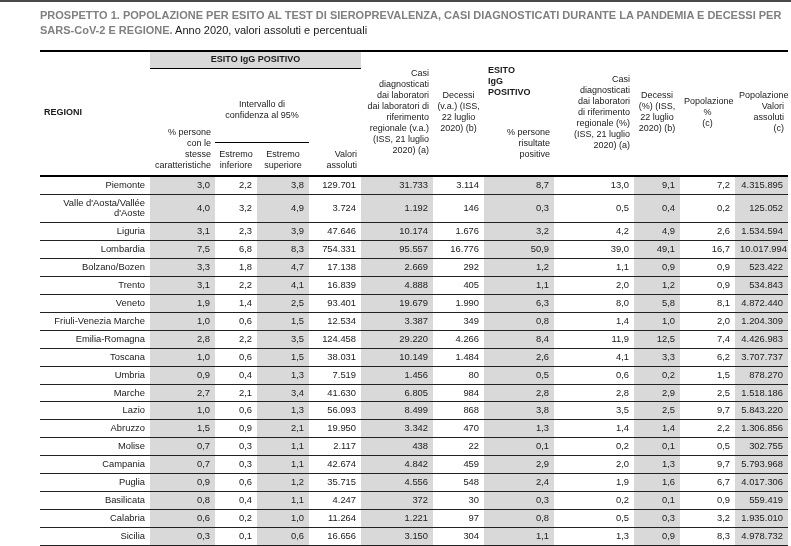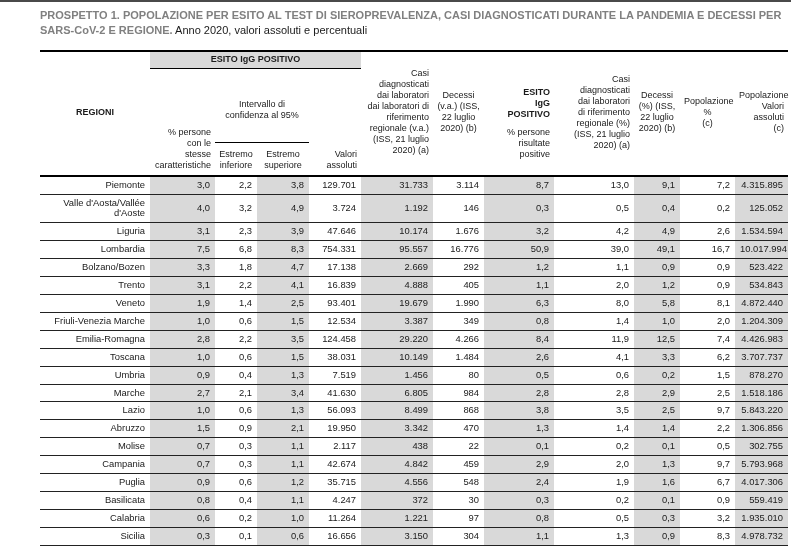--- a/index.html
+++ b/index.html
@@ -39,21 +39,21 @@
   th, td { font-size: 9px; color: #1a1a1a; font-weight: normal; }
 
   
   th {
     vertical-align: bottom;
     padding: 2px 4px 4px 4px;
     white-space: pre-line;
     line-height: 1.22;
   }
   th.mid    { vertical-align: middle; }
-  th.left   { text-align: center; }
+  th.left   { text-align: left; }
   th.right  { text-align: right; }
   th.center { text-align: center; }
   th.bold   { font-weight: bold; }
   th.band {
     background: #D9D9D9;
     border-bottom: 1px solid #000;
     text-align: center;
     font-weight: bold;
     vertical-align: middle;
     height: 18px;
@@ -66,21 +66,21 @@
     padding-bottom: 21px;
   }
   tr.hr2 { height: 48px; }
   tr.hr3 { height: 33px; }
   .esito2-wrap {
     height: 95px;
     display: flex;
     flex-direction: column;
     justify-content: space-between;
   }
-  .esito2-top { font-weight: bold; text-align: right; white-space: pre-line; line-height: 1.22; margin-top: 22px; }
+  .esito2-top { font-weight: bold; text-align: left; white-space: pre-line; line-height: 1.22; }
   .esito2-bot { text-align: right; white-space: pre-line; line-height: 1.22; }
 
   
   tbody td {
     padding: 3px 5px;
     font-size: 9.4px;
     line-height: 1.16;
     text-align: right;
     vertical-align: middle;
   }

